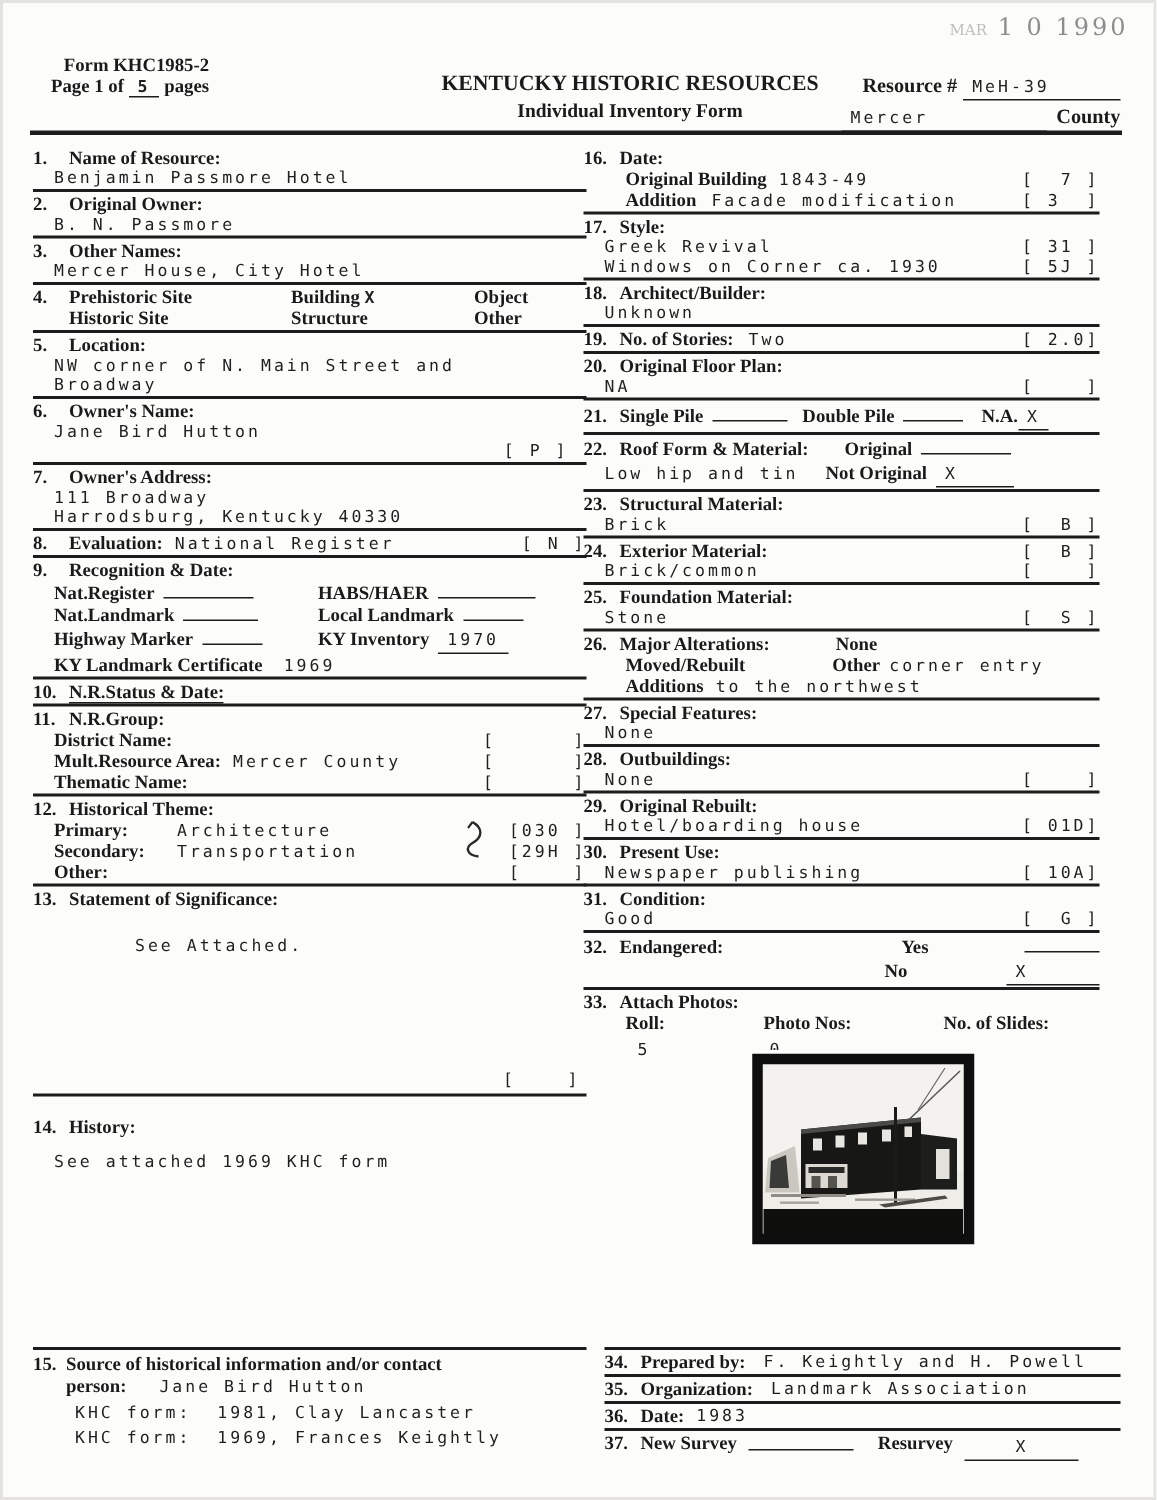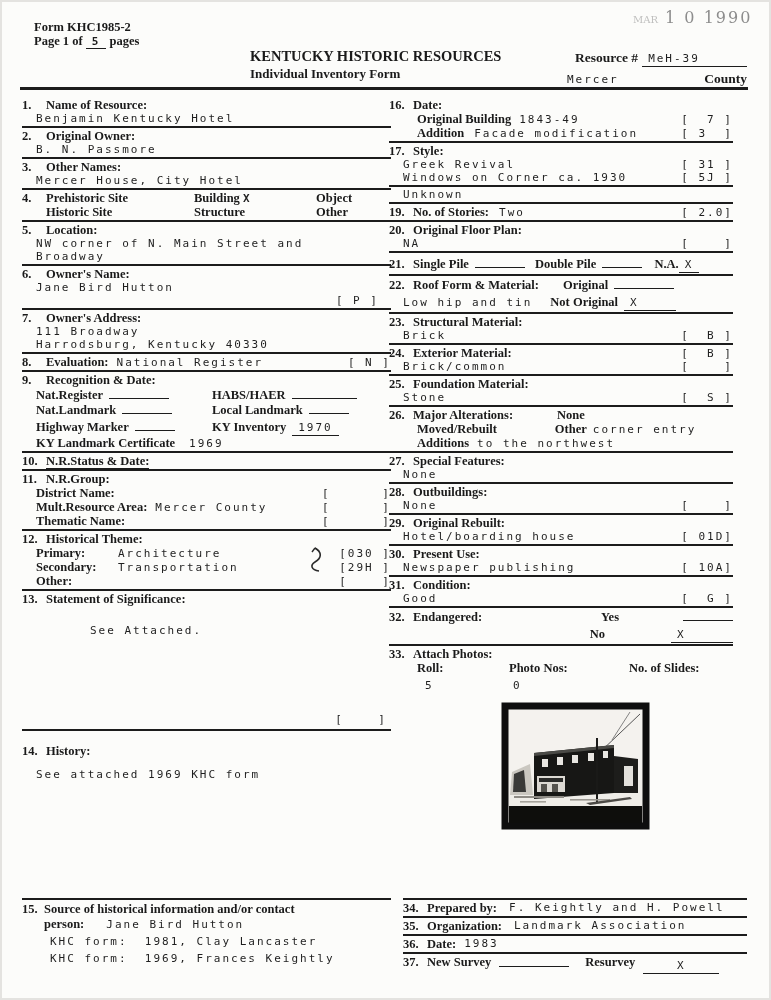--- a/index.html
+++ b/index.html
@@ -14,22 +14,22 @@
   .flex{display:flex;align-items:baseline;}
   .auto{margin-left:auto;}
   .ind{margin-left:14px;}
   .bl{display:inline-block;border-bottom:1.5px solid #1c1c1c;height:11px;}
   .w40{width:40px}.w50{width:50px}.w60{width:60px}.w65{width:65px}.w70{width:70px}
   .ul{border-bottom:1.5px solid #1c1c1c;padding:0 6px;}
   .col{position:absolute;top:97px;}
   #colL{left:22px;width:369px;}
   #colR{left:389px;width:344px;}
   
-  #hdrLeft{position:absolute;left:34px;top:20px;}
-  #hdrTitle{position:absolute;left:250px;top:48px;width:340px;text-align:left;}
+  #hdrLeft{position:absolute;left:34px;top:36px;text-align:right;}
+  #hdrTitle{position:absolute;left:250px;top:48px;width:340px;text-align:center;}
   #hdrTitle .lbl{font-size:14.5px;line-height:17px;}
   #hdrRes{position:absolute;left:575px;top:48px;width:172px;}
   #stamp{position:absolute;left:633px;top:8px;color:#8d8d8d;
          font-family:"DejaVu Serif",serif;font-size:16px;letter-spacing:2px;}
   #stamp .month{font-size:10px;opacity:.55;letter-spacing:0;}
   #rule{position:absolute;left:20px;top:87px;width:728px;height:3px;background:#1c1c1c;}
   
   .c1{display:inline-block;width:148px;}
   .c2{display:inline-block;width:122px;}
   .recrow{display:flex;align-items:baseline;margin-left:14px;}
@@ -79,21 +79,21 @@
       <span class="lbl" style="font-size:13.5px;margin-left:6px">County</span>
     </div>
   </div>
 
   <div id="rule"></div>
 
   <div id="colL" class="col">
 
     <div class="item">
       <div class="lbl"><span class="num">1.</span><span>Name of Resource:</span></div>
-      <div class="val ind">Benjamin Kentucky Hotel</div>
+      <div class="val ind">Benjamin Passmore Hotel</div>
     </div>
 
     <div class="item">
       <div class="lbl"><span class="num">2.</span><span>Original Owner:</span></div>
       <div class="val ind">B. N. Passmore</div>
     </div>
 
     <div class="item">
       <div class="lbl"><span class="num">3.</span><span>Other Names:</span></div>
       <div class="val ind">Mercer House, City Hotel</div>
@@ -240,20 +240,21 @@
           <span class="val">Greek Revival</span>
           <span class="val auto">[ 31 ]</span>
         </div>
       <div class="flex ind">
           <span class="val">Windows on Corner ca. 1930</span>
           <span class="val auto">[ 5J ]</span>
         </div>
     </div>
 
     <div class="item">
+      <div class="lbl"><span class="num">18.</span><span>Architect/Builder:</span></div>
       <div class="val ind">Unknown</div>
     </div>
 
     <div class="item flex">
       <span class="lbl"><span class="num">19.</span><span>No. of Stories:</span></span>
       <span class="val" style="margin-left:10px">Two</span>
       <span class="val auto">[ 2.0]</span>
     </div>
 
     <div class="item">

